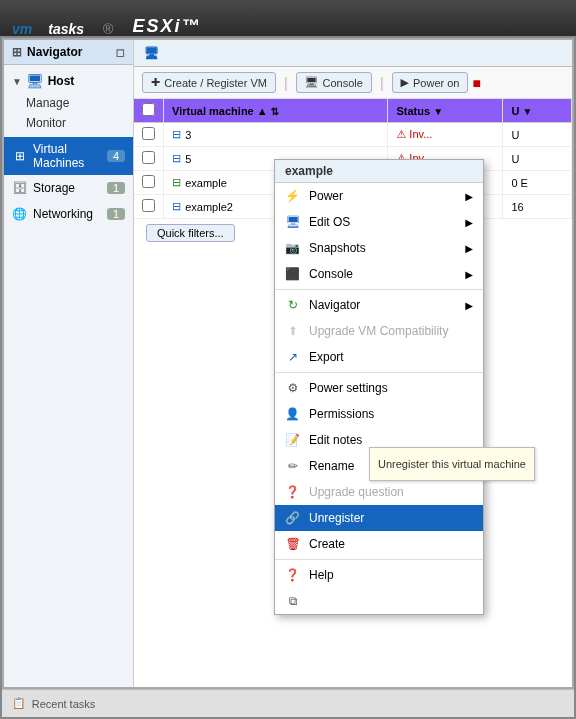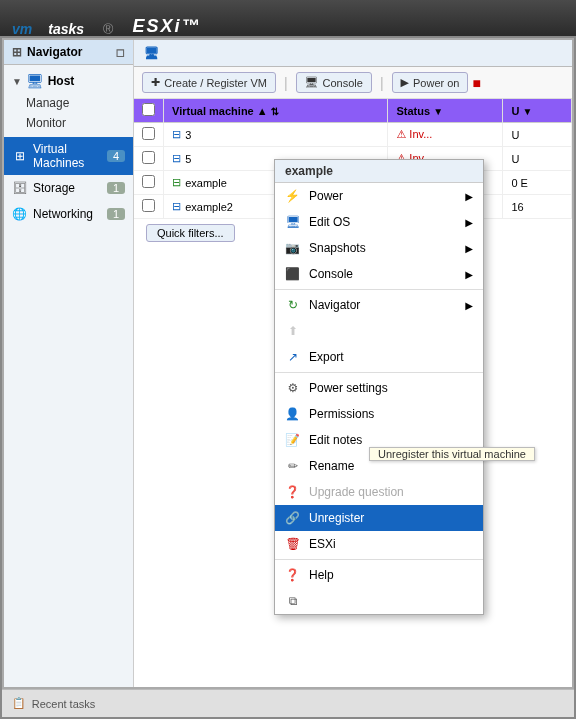--- a/index.html
+++ b/index.html
@@ -242,21 +242,21 @@
       justify-content: center;
       font-size: 12px;
       flex-shrink: 0;
     }
 
     
     .tooltip {
       position: absolute;
       background: #fffde7;
       border: 1px solid #bbb;
-      padding: 0 8px;
+      padding: 10px 8px;
       font-size: 11px;
       color: #333;
       white-space: nowrap;
       left: 235px;
       top: 348px;
       box-shadow: 1px 1px 3px rgba(0,0,0,0.2);
       z-index: 200;
     }
 
     
@@ -487,20 +487,21 @@
             <span class="arrow">▶</span>
           </div>
           <div class="context-menu-separator"></div>
           <div class="context-menu-item">
             <span class="menu-icon" style="color:#2a8a2a;">↻</span>
             <span>Navigator</span>
             <span class="arrow">▶</span>
           </div>
           <div class="context-menu-item disabled">
             <span class="menu-icon" style="color:#ccc;">⬆</span>
+            <span>Upgrade VM Compatibility</span>
           </div>
           <div class="context-menu-item">
             <span class="menu-icon" style="color:#1565c0;">↗</span>
             <span>Export</span>
           </div>
           <div class="context-menu-separator"></div>
           <div class="context-menu-item">
             <span class="menu-icon" style="color:#555;">⚙</span>
             <span>Power settings</span>
           </div>
@@ -519,21 +520,21 @@
           <div class="context-menu-item disabled">
             <span class="menu-icon" style="color:#ccc;">❓</span>
             <span>Upgrade question</span>
           </div>
           <div class="context-menu-item active">
             <span class="menu-icon">🔗</span>
             <span>Unregister</span>
           </div>
           <div class="context-menu-item" style="position:relative;">
             <span class="menu-icon" style="color:#cc0000;">🗑</span>
-            <span>ESXi</span>
+            <span>Create</span>
           </div>
           <div class="context-menu-separator"></div>
           <div class="context-menu-item">
             <span class="menu-icon" style="color:#1565c0;">❓</span>
             <span>Help</span>
           </div>
           <div class="context-menu-item">
             <span class="menu-icon" style="color:#555;">⧉</span>
           </div>
         </div>

